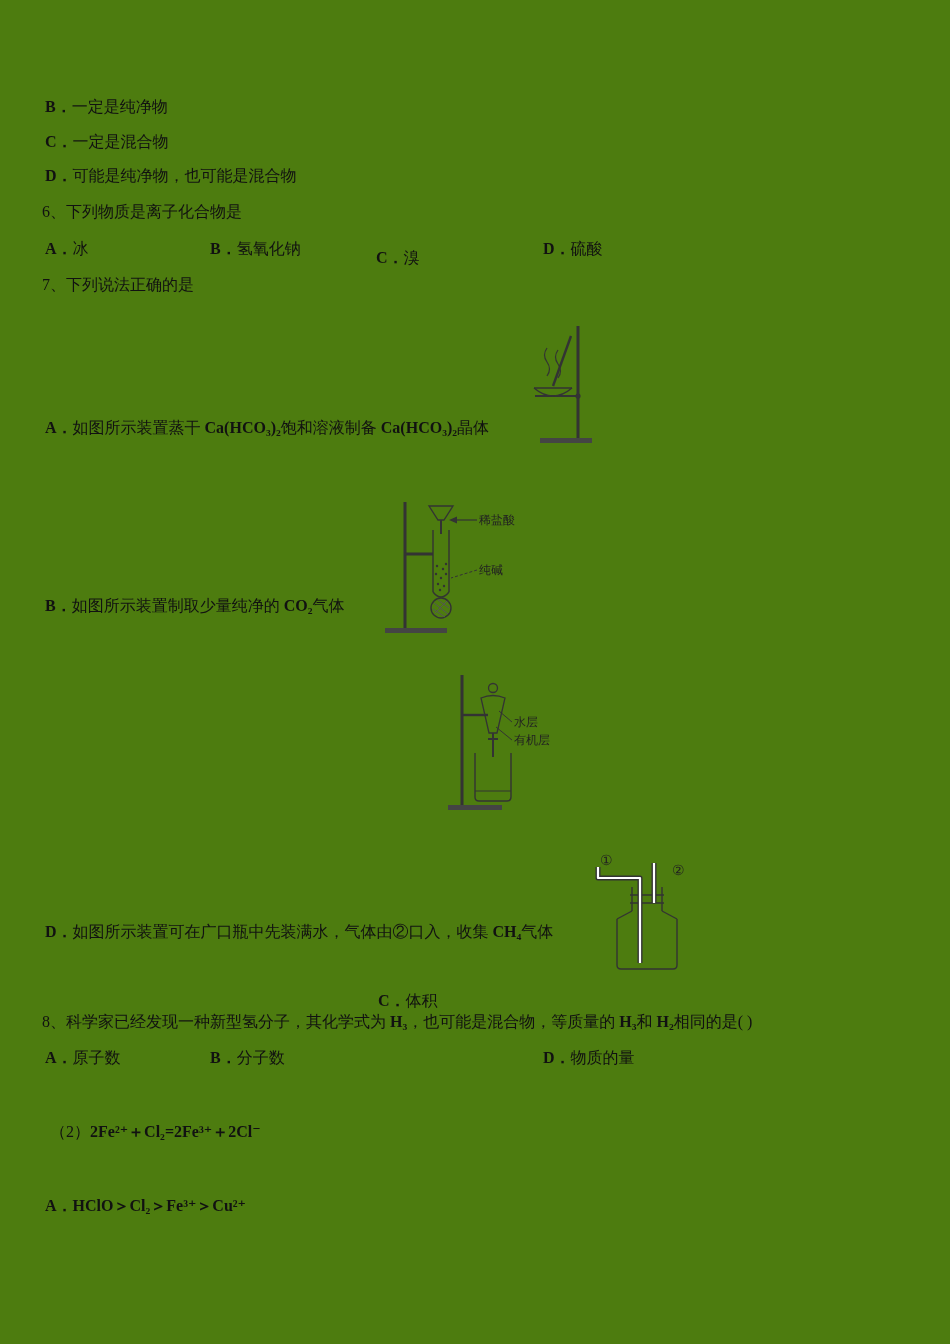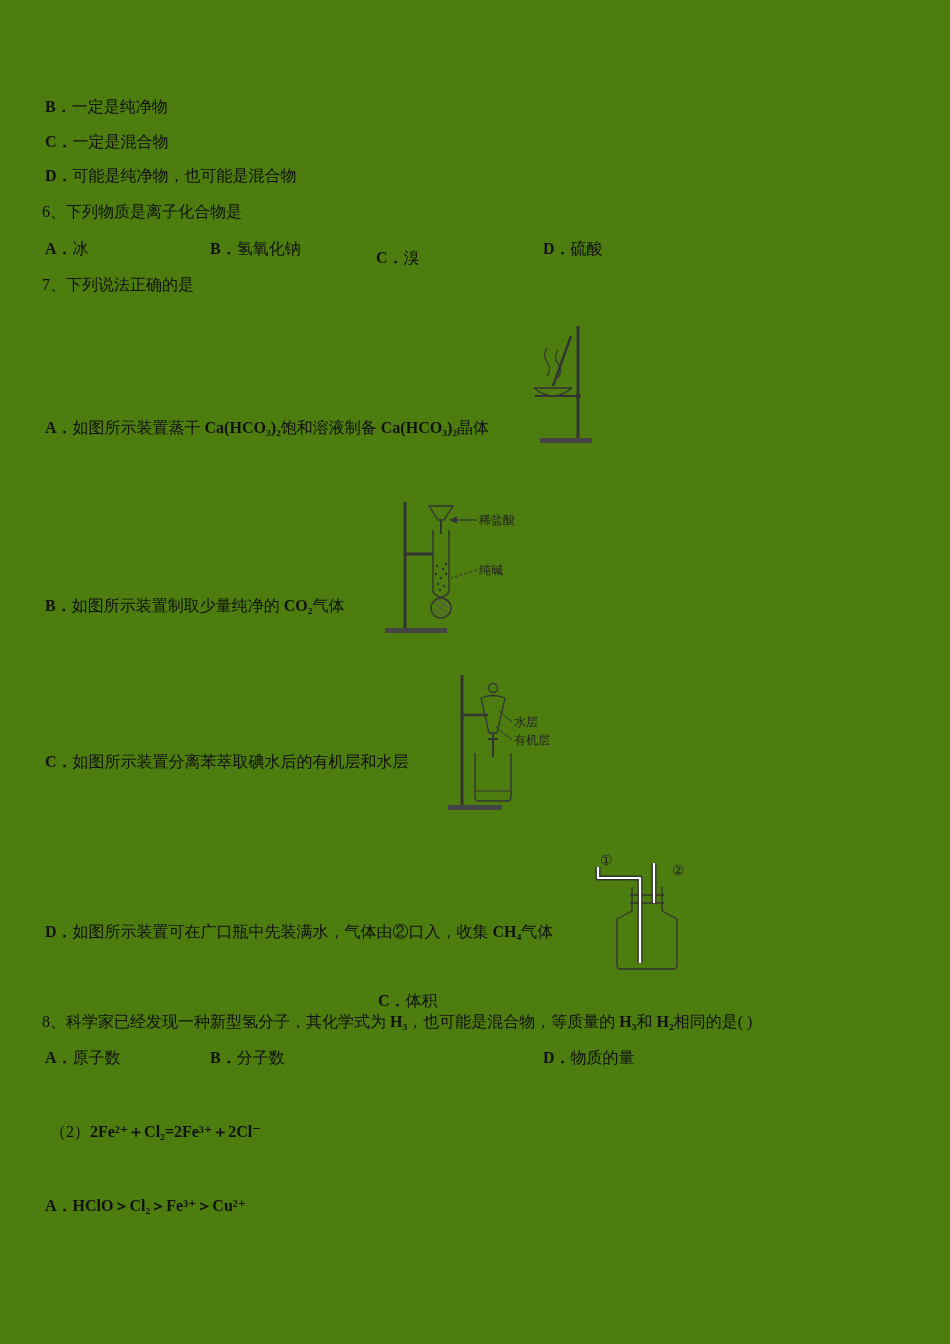--- a/index.html
+++ b/index.html
@@ -122,21 +122,20 @@
 
       <path class="appstroke" d="M27,80 L27,124 Q27,128 31,128 L59,128 Q63,128 63,124 L63,80" stroke-width="1.4"></path>
       <line class="appstroke" x1="27" y1="118" x2="63" y2="118" stroke-width="1"></line>
 
       <line class="appstroke" x1="64" y1="49" x2="51" y2="38" stroke-width="1"></line>
       <line class="appstroke" x1="64" y1="67" x2="48" y2="54" stroke-width="1"></line>
       <text class="dlabel" x="66" y="53">水层</text>
       <text class="dlabel" x="66" y="71">有机层</text>
     </svg>
   </div>
-  <div class="line" style="left:45px;top:752px;"><span class="seg bold">C．</span><span class="seg">如图所示装置分离苯萃取碘水后的有机层和水层</span></div>
 
   <div class="diag" style="left:588px;top:853px;">
     <svg width="105" height="130" viewBox="0 0 105 130">
 
       <line class="appstroke" x1="44" y1="34" x2="44" y2="58" stroke-width="1.4"></line>
       <line class="appstroke" x1="74" y1="34" x2="74" y2="58" stroke-width="1.4"></line>
       <line class="appstroke" x1="42" y1="42" x2="76" y2="42" stroke-width="1.4"></line>
       <line class="appstroke" x1="42" y1="50" x2="76" y2="50" stroke-width="1.4"></line>
       <line class="appstroke" x1="44" y1="58" x2="29" y2="66" stroke-width="1.4"></line>
       <line class="appstroke" x1="74" y1="58" x2="89" y2="66" stroke-width="1.4"></line>

